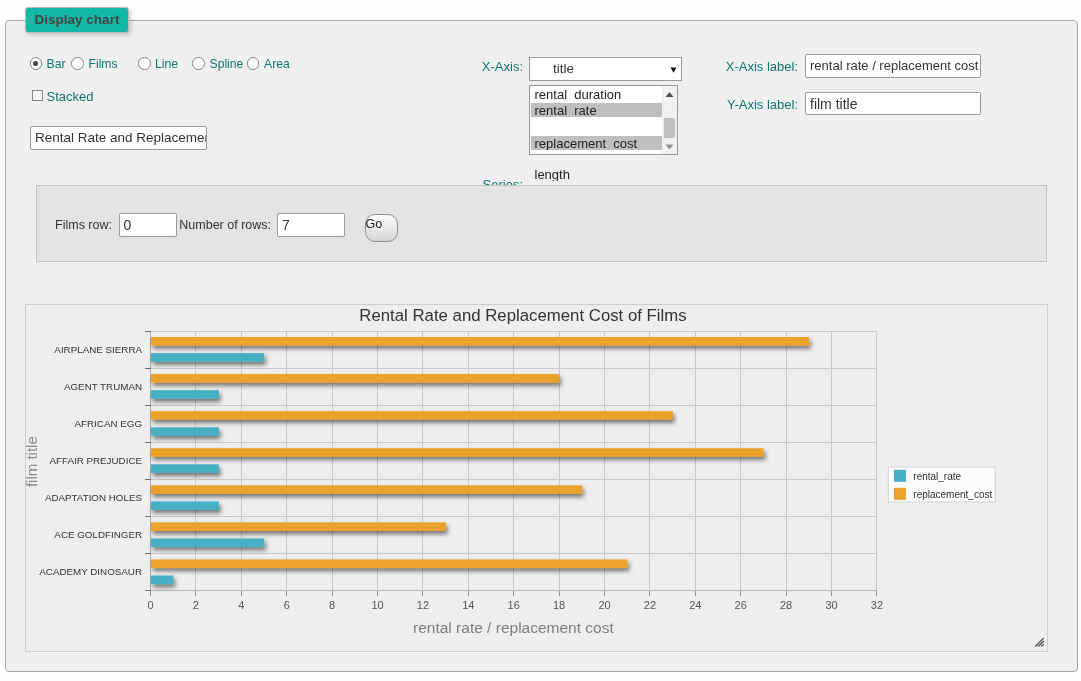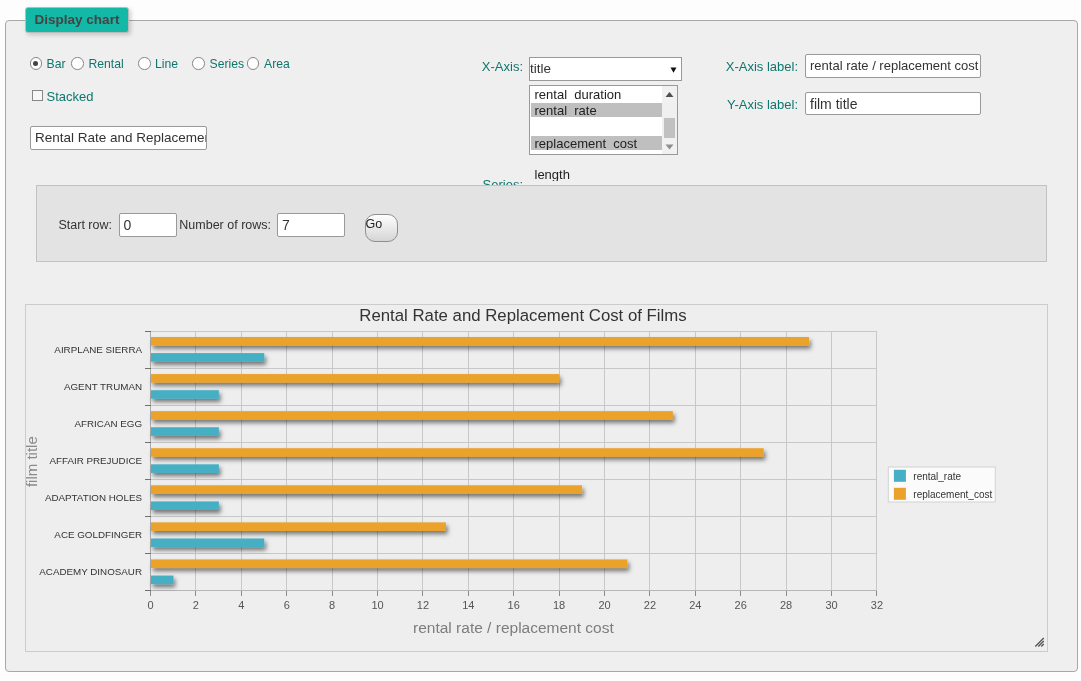--- a/index.html
+++ b/index.html
@@ -16,36 +16,36 @@
 input, .inputbox { border-radius:2px; border:1px solid #999; background:#fff; font-family:"Liberation Sans",sans-serif; font-size:14px; color:#333; padding-left:4px; }
 .inputbox { line-height:22px; white-space:nowrap; overflow:hidden; }
 #panel { left:35.7px; top:185px; width:1011px; height:77px; background:#e3e3e3; border:1px solid #c2c2c2; }
 #chartbox { left:24.7px; top:304px; width:1023px; height:347.5px; background:#eee; border:1px solid #ccc; }
 .pl { font-size:12.5px; color:#333; }
 #gobtn { left:364.5px; top:214px; width:33px; height:28px; border:1px solid #8f8f8f; border-radius:10px; background:linear-gradient(#fefefe,#d5d5d5); font-size:12.5px; color:#222; text-align:left; line-height:18px; }
 #listbox { left:528.5px; top:85px; width:149px; height:70px; background:#fff; border:1px solid #999; }
 .opt { position:absolute; left:1px; width:131px; height:14px; font-size:13px; color:#222; padding-left:4px; line-height:16.2px; white-space:nowrap; overflow:hidden; }
 .opt.sel { background:#bfbfbf; }
 #sbar { position:absolute; right:0; top:0; width:15px; height:68px; background:#f0f0f0; }
-#sel { left:529px; top:56.5px; width:153px; height:24px; background:#fff; border:1px solid #999; font-size:13.5px; color:#333; line-height:22px; padding-left:0; }
+#sel { left:529px; top:56.5px; width:153px; height:24px; background:#fff; border:1px solid #999; font-size:13.5px; color:#333; line-height:22px; padding-left:23px; }
 </style>
 </head>
 <body>
 <div id="root">
   <div id="fs" class="abs"></div>
   <div id="legendbox" class="abs">Display chart</div>
 
   <div class="abs radio sel" style="left:29.5px;top:57px;"></div>
   <div class="abs lbl rlbl" style="left:46.5px;top:58px;">Bar</div>
   <div class="abs radio" style="left:71px;top:57px;"></div>
-  <div class="abs lbl rlbl" style="left:88.5px;top:58px;">Rental</div>
+  <div class="abs lbl rlbl" style="left:88.5px;top:58px;">Films</div>
   <div class="abs radio" style="left:138px;top:57px;"></div>
   <div class="abs lbl rlbl" style="left:155px;top:58px;">Line</div>
   <div class="abs radio" style="left:192px;top:57px;"></div>
-  <div class="abs lbl rlbl" style="left:209.5px;top:58px;">Series</div>
+  <div class="abs lbl rlbl" style="left:209.5px;top:58px;">Spline</div>
   <div class="abs radio" style="left:246.5px;top:57px;"></div>
   <div class="abs lbl rlbl" style="left:264px;top:58px;">Area</div>
 
   <div class="abs checkbox" style="left:31.5px;top:89.5px;"></div>
   <div class="abs lbl" style="left:46.5px;top:89.5px;">Stacked</div>
 
   <div class="abs inputbox" style="left:30px;top:126px;width:177px;height:24px;font-size:13.5px;">Rental Rate and Replacement Cost of Films</div>
 
   <div class="abs lbl" style="left:445px;top:60px;width:78px;text-align:right;">X-Axis:</div>
   <div id="sel" class="abs">title<svg style="position:absolute;right:4px;top:9.5px" width="7" height="6">
@@ -68,21 +68,21 @@
       </svg>
     </div>
   </div>
 
   <div class="abs lbl" style="left:698px;top:59.5px;width:100px;text-align:right;">X-Axis label:</div>
   <div class="abs inputbox" style="left:805px;top:54px;width:176px;height:24px;font-size:13px;">rental rate / replacement cost</div>
   <div class="abs lbl" style="left:698px;top:97.5px;width:100px;text-align:right;">Y-Axis label:</div>
   <div class="abs inputbox" style="left:805px;top:92px;width:176px;height:23px;">film title</div>
 
   <div id="panel" class="abs"></div>
-  <div class="abs pl" style="left:32px;top:218px;width:80px;text-align:right;">Start row:</div>
+  <div class="abs pl" style="left:32px;top:218px;width:80px;text-align:right;">Films row:</div>
   <div class="abs inputbox" style="left:118.5px;top:212.5px;width:58.5px;height:24px;">0</div>
   <div class="abs pl" style="left:171px;top:218px;width:100px;text-align:right;">Number of rows:</div>
   <div class="abs inputbox" style="left:277px;top:212.5px;width:67.5px;height:24px;">7</div>
   <div id="gobtn" class="abs">Go</div>
 
   <div id="chartbox" class="abs"></div>
   <svg class="abs" style="left:24.7px;top:304px;" width="1023" height="347" viewBox="0 0 1023 347">
     <defs>
       <filter id="sh" x="-30%" y="-80%" width="160%" height="300%">
         <feDropShadow dx="1.8" dy="3.2" stdDeviation="2" flood-color="#000" flood-opacity="0.5"></feDropShadow>

